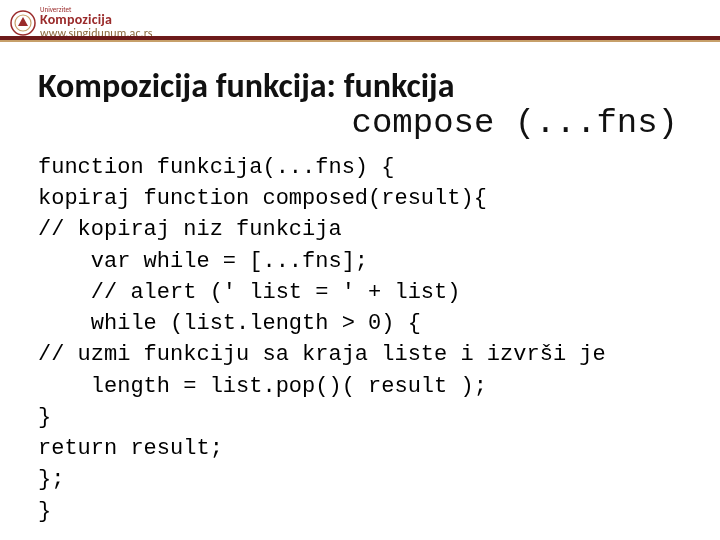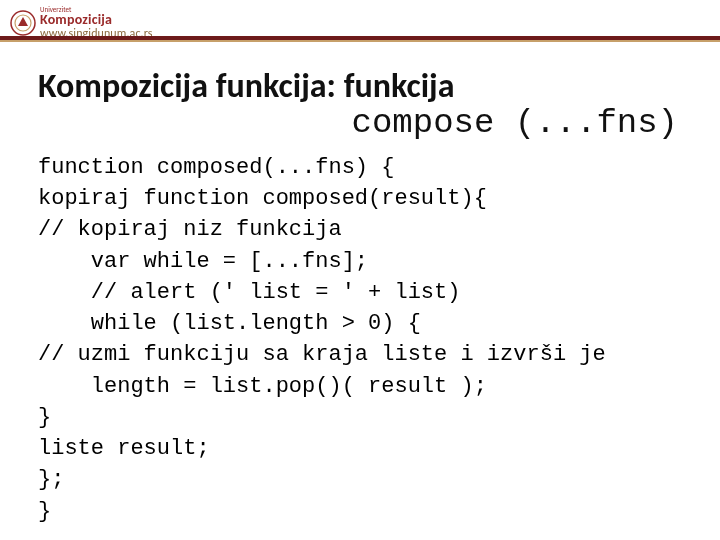--- a/index.html
+++ b/index.html
@@ -118,26 +118,26 @@
   </div>
 
   <div class="rule-dark"></div>
   <div class="rule-light"></div>
 
   <div class="title">
     <div>Kompozicija funkcija: funkcija</div>
     <div class="mono">compose (...fns)</div>
   </div>
 
-  <div class="code-block"><span>function composed(...fns) {</span>
+  <div class="code-block"><span>function funkcija(...fns) {</span>
 <span>kopiraj function composed(result){</span>
 <span>// kopiraj niz funkcija</span>
 <span>    var while = [...fns];</span>
 <span>    // alert (' list = ' + list)</span>
 <span>    while (list.length &gt; 0) {</span>
 <span>// uzmi funkciju sa kraja liste i izvrši je</span>
 <span>    length = list.pop()( result );</span>
 <span>}</span>
-<span>liste result;</span>
+<span>return result;</span>
 <span>};</span>
 <span>}</span></div>
 
 </div>
 
 </body></html>

